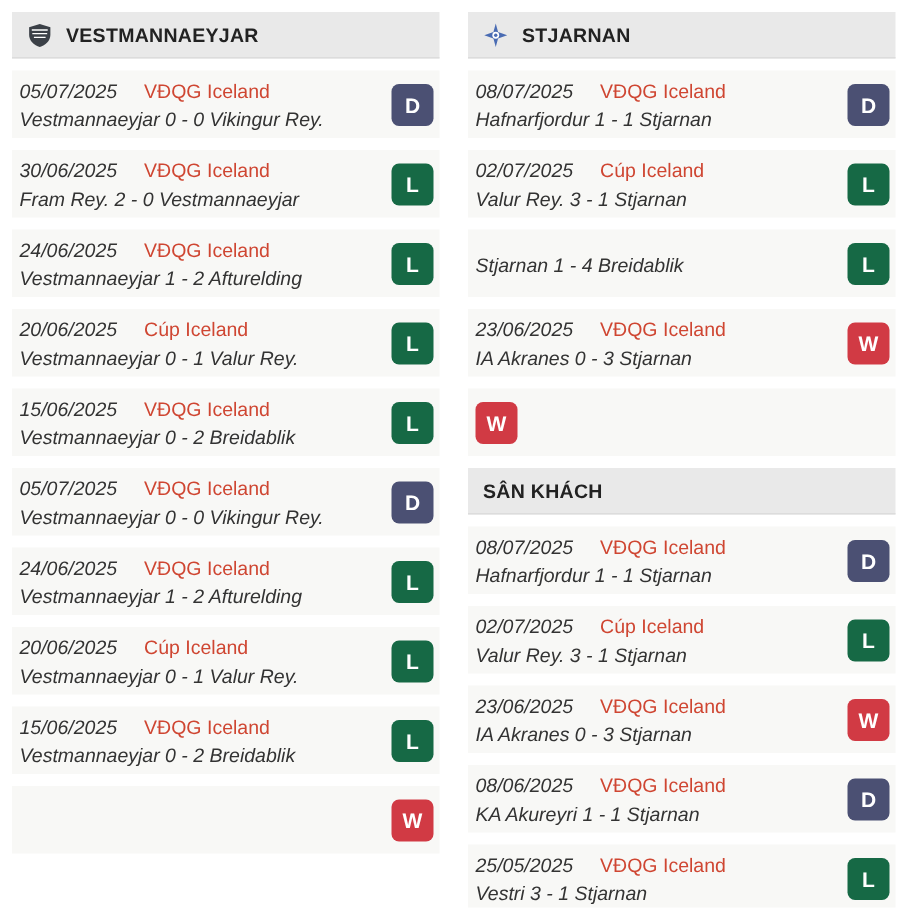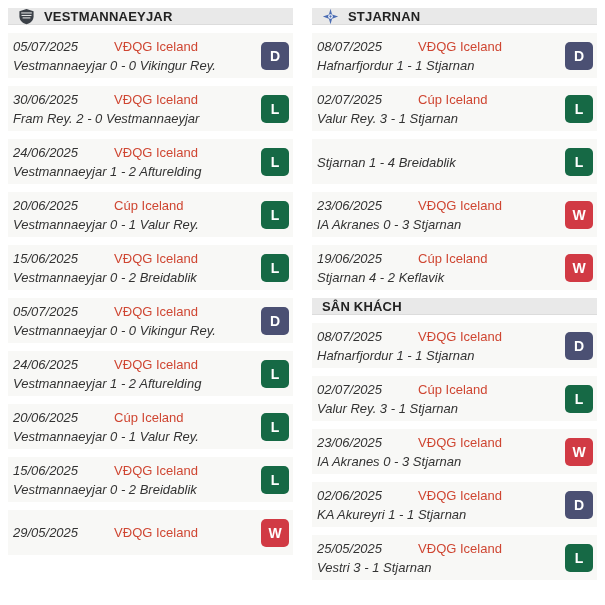--- a/index.html
+++ b/index.html
@@ -19,21 +19,21 @@
     padding: 8px 8px 0 8px;
   }
   .col {
     flex: 1;
     min-width: 0;
     display: flex;
     flex-direction: column;
     gap: 8px;
   }
   .team-header, .section-header {
-    height: 17px;
+    height: 31px;
     background: #e9e9e9;
     border-bottom: 1px solid #dcdcdc;
     display: flex;
     align-items: center;
     padding: 0 10px;
     font-size: 13px;
     font-weight: bold;
     color: #222222;
     letter-spacing: 0.2px;
     flex: none;
@@ -58,21 +58,21 @@
   .info { min-width: 0; }
   .line1 {
     font-size: 13px;
     color: #333333;
     line-height: 17px;
     white-space: nowrap;
   }
   .date { color: #333333; font-style: italic; }
   .league {
     color: #cf4632;
-    margin-left: 36px;
+    margin-left: 18px;
   }
   .fixture {
     font-size: 13px;
     color: #333333;
     line-height: 17px;
     margin-top: 2px;
     white-space: nowrap;
     font-style: italic;
   }
   .badge {
@@ -176,21 +176,20 @@
     <div class="row">
       <div class="info">
         <div class="line1"><span class="date">15/06/2025</span><span class="league">VĐQG Iceland</span></div>
         <div class="fixture">Vestmannaeyjar 0 - 2 Breidablik</div>
       </div>
       <span class="badge" data-result="L">L</span>
     </div>
 
     <div class="row">
       <div class="info">
-        <div class="line1"><span class="date">29/05/2025</span><span class="league">VĐQG Iceland</span></div>
       </div>
       <span class="badge" data-result="W">W</span>
     </div>
 
   </div>
 
   <div class="col">
 
     <div class="team-header">
       <span class="logo">
@@ -228,24 +227,20 @@
 
     <div class="row">
       <div class="info">
         <div class="line1"><span class="date">23/06/2025</span><span class="league">VĐQG Iceland</span></div>
         <div class="fixture">IA Akranes 0 - 3 Stjarnan</div>
       </div>
       <span class="badge" data-result="W">W</span>
     </div>
 
     <div class="row">
-      <div class="info">
-        <div class="line1"><span class="date">19/06/2025</span><span class="league">Cúp Iceland</span></div>
-        <div class="fixture">Stjarnan 4 - 2 Keflavik</div>
-      </div>
       <span class="badge" data-result="W">W</span>
     </div>
 
     <div class="section-header">
       <span>SÂN KHÁCH</span>
     </div>
 
     <div class="row">
       <div class="info">
         <div class="line1"><span class="date">08/07/2025</span><span class="league">VĐQG Iceland</span></div>
@@ -265,21 +260,21 @@
     <div class="row">
       <div class="info">
         <div class="line1"><span class="date">23/06/2025</span><span class="league">VĐQG Iceland</span></div>
         <div class="fixture">IA Akranes 0 - 3 Stjarnan</div>
       </div>
       <span class="badge" data-result="W">W</span>
     </div>
 
     <div class="row">
       <div class="info">
-        <div class="line1"><span class="date">02/06/2025</span><span class="league">VĐQG Iceland</span></div>
+        <div class="line1"><span class="date">08/06/2025</span><span class="league">VĐQG Iceland</span></div>
         <div class="fixture">KA Akureyri 1 - 1 Stjarnan</div>
       </div>
       <span class="badge" data-result="D">D</span>
     </div>
 
     <div class="row">
       <div class="info">
         <div class="line1"><span class="date">25/05/2025</span><span class="league">VĐQG Iceland</span></div>
         <div class="fixture">Vestri 3 - 1 Stjarnan</div>
       </div>

